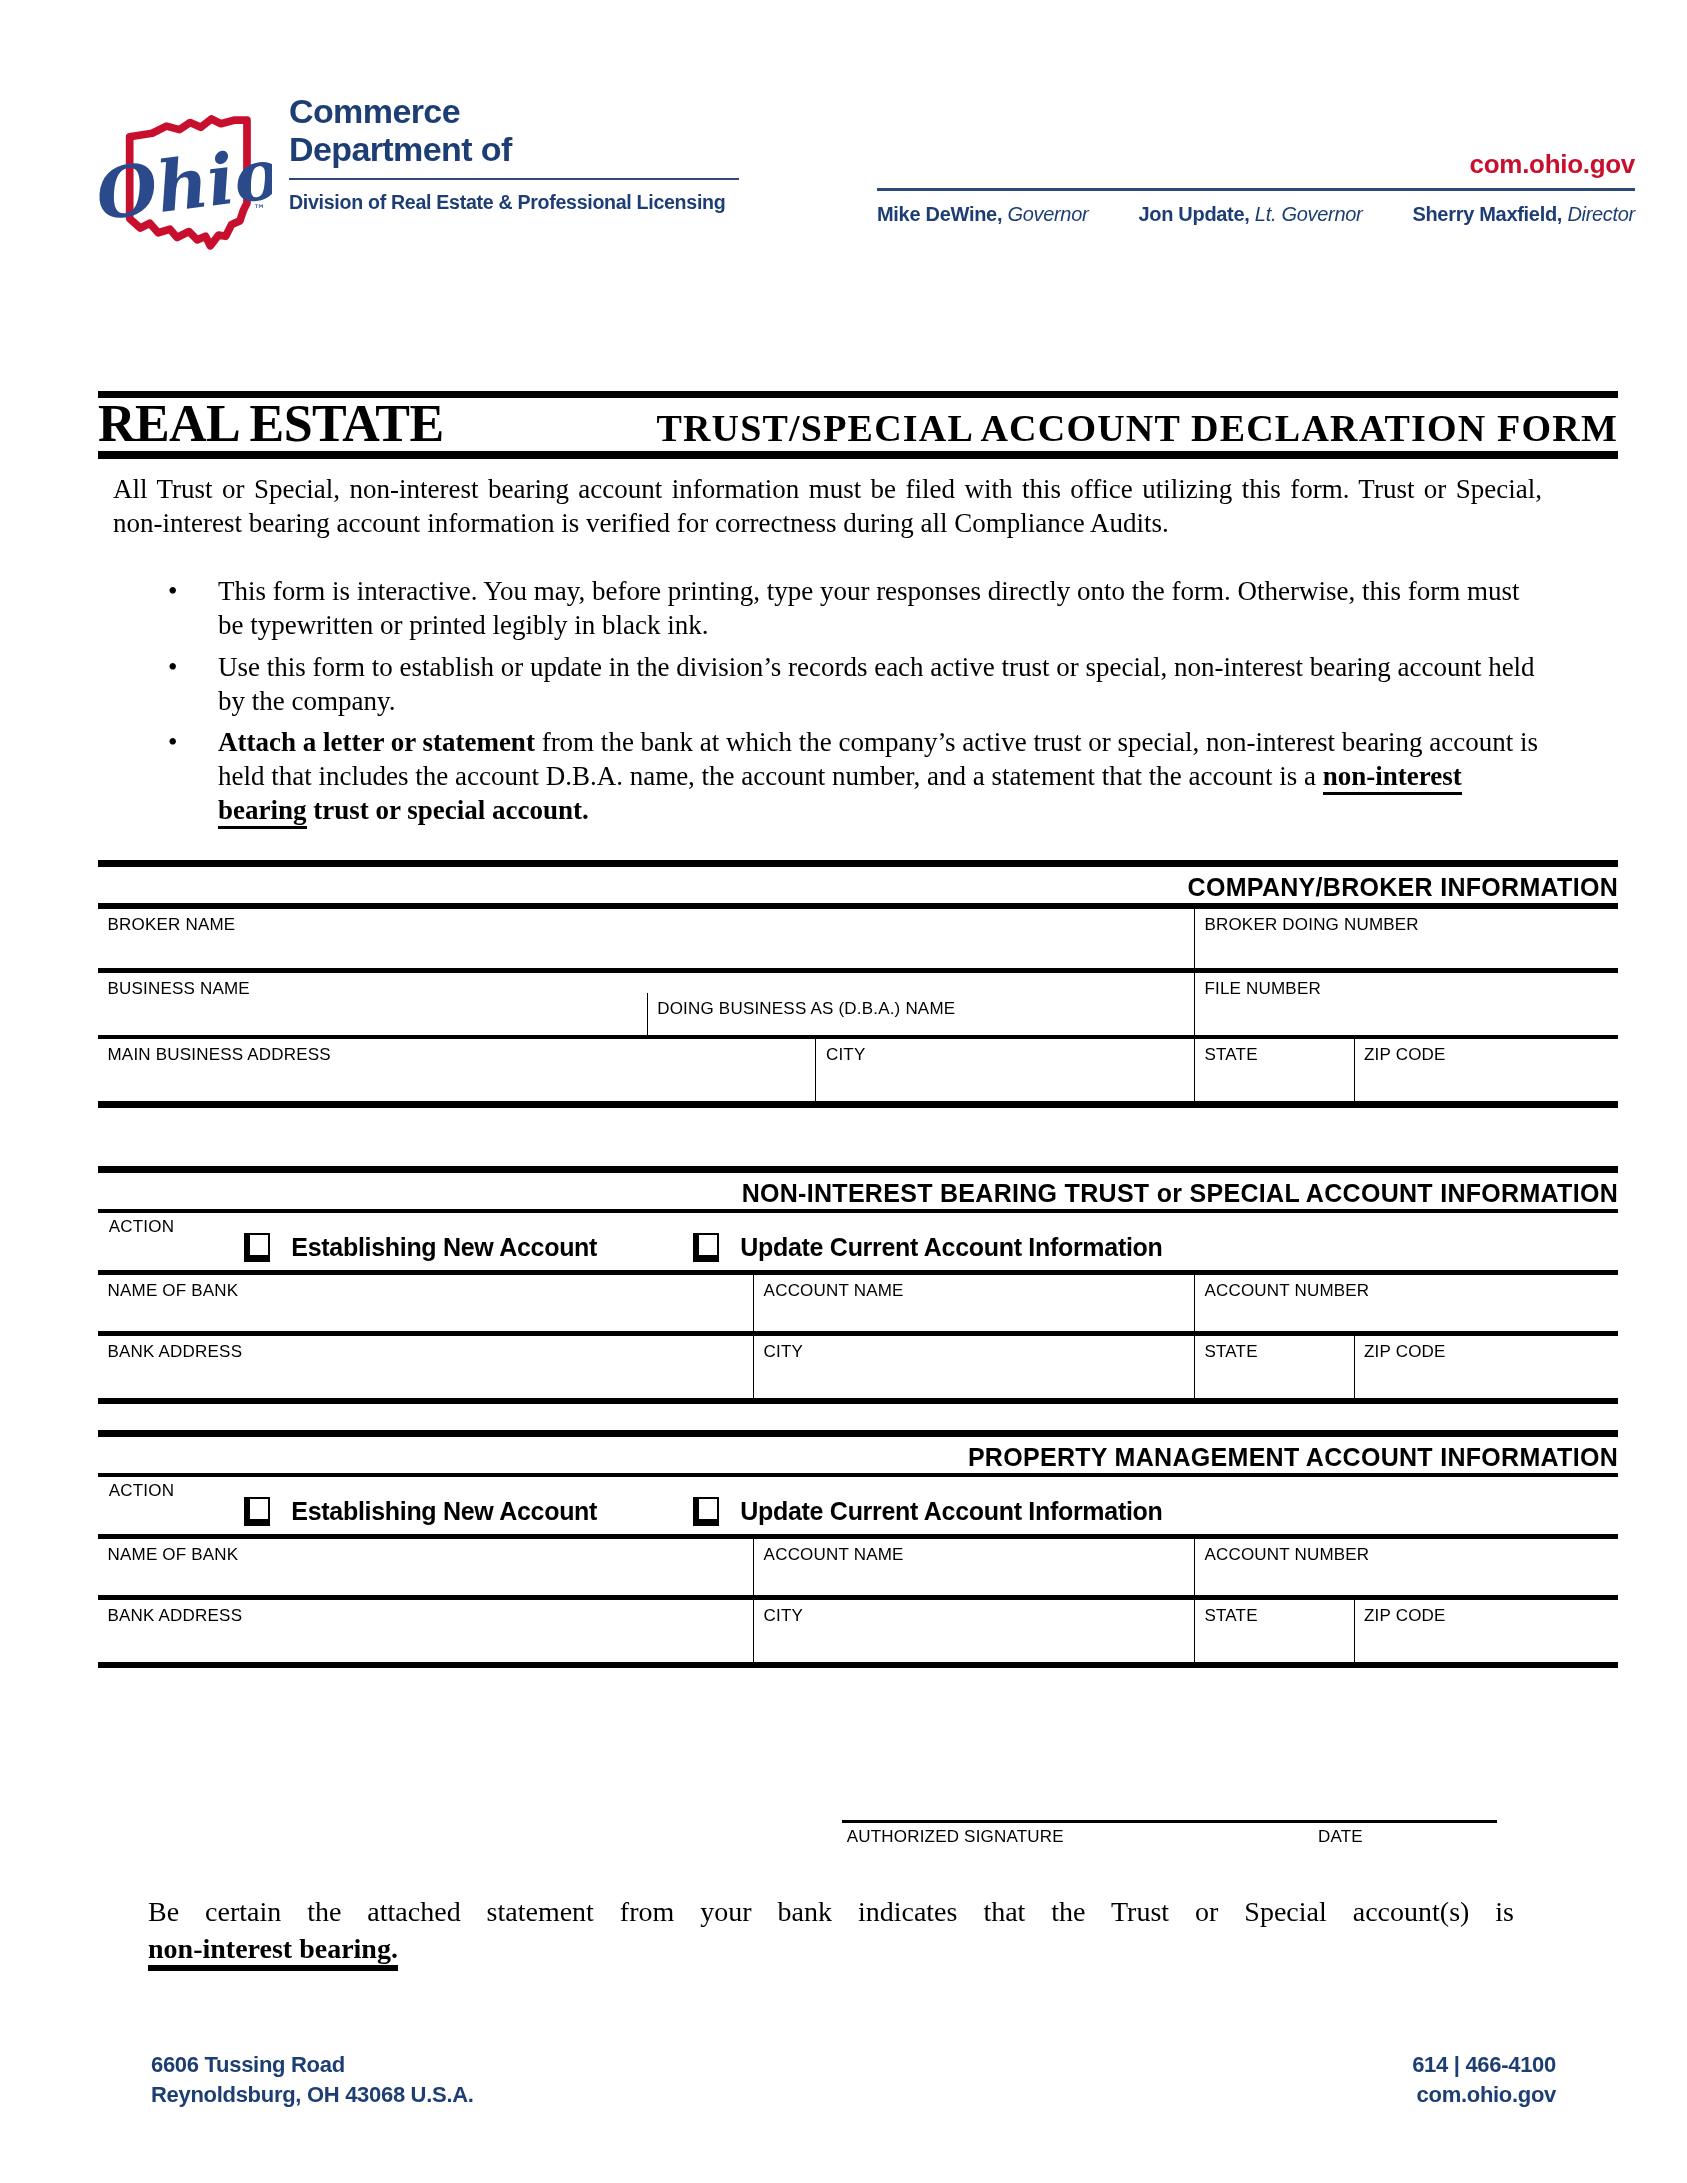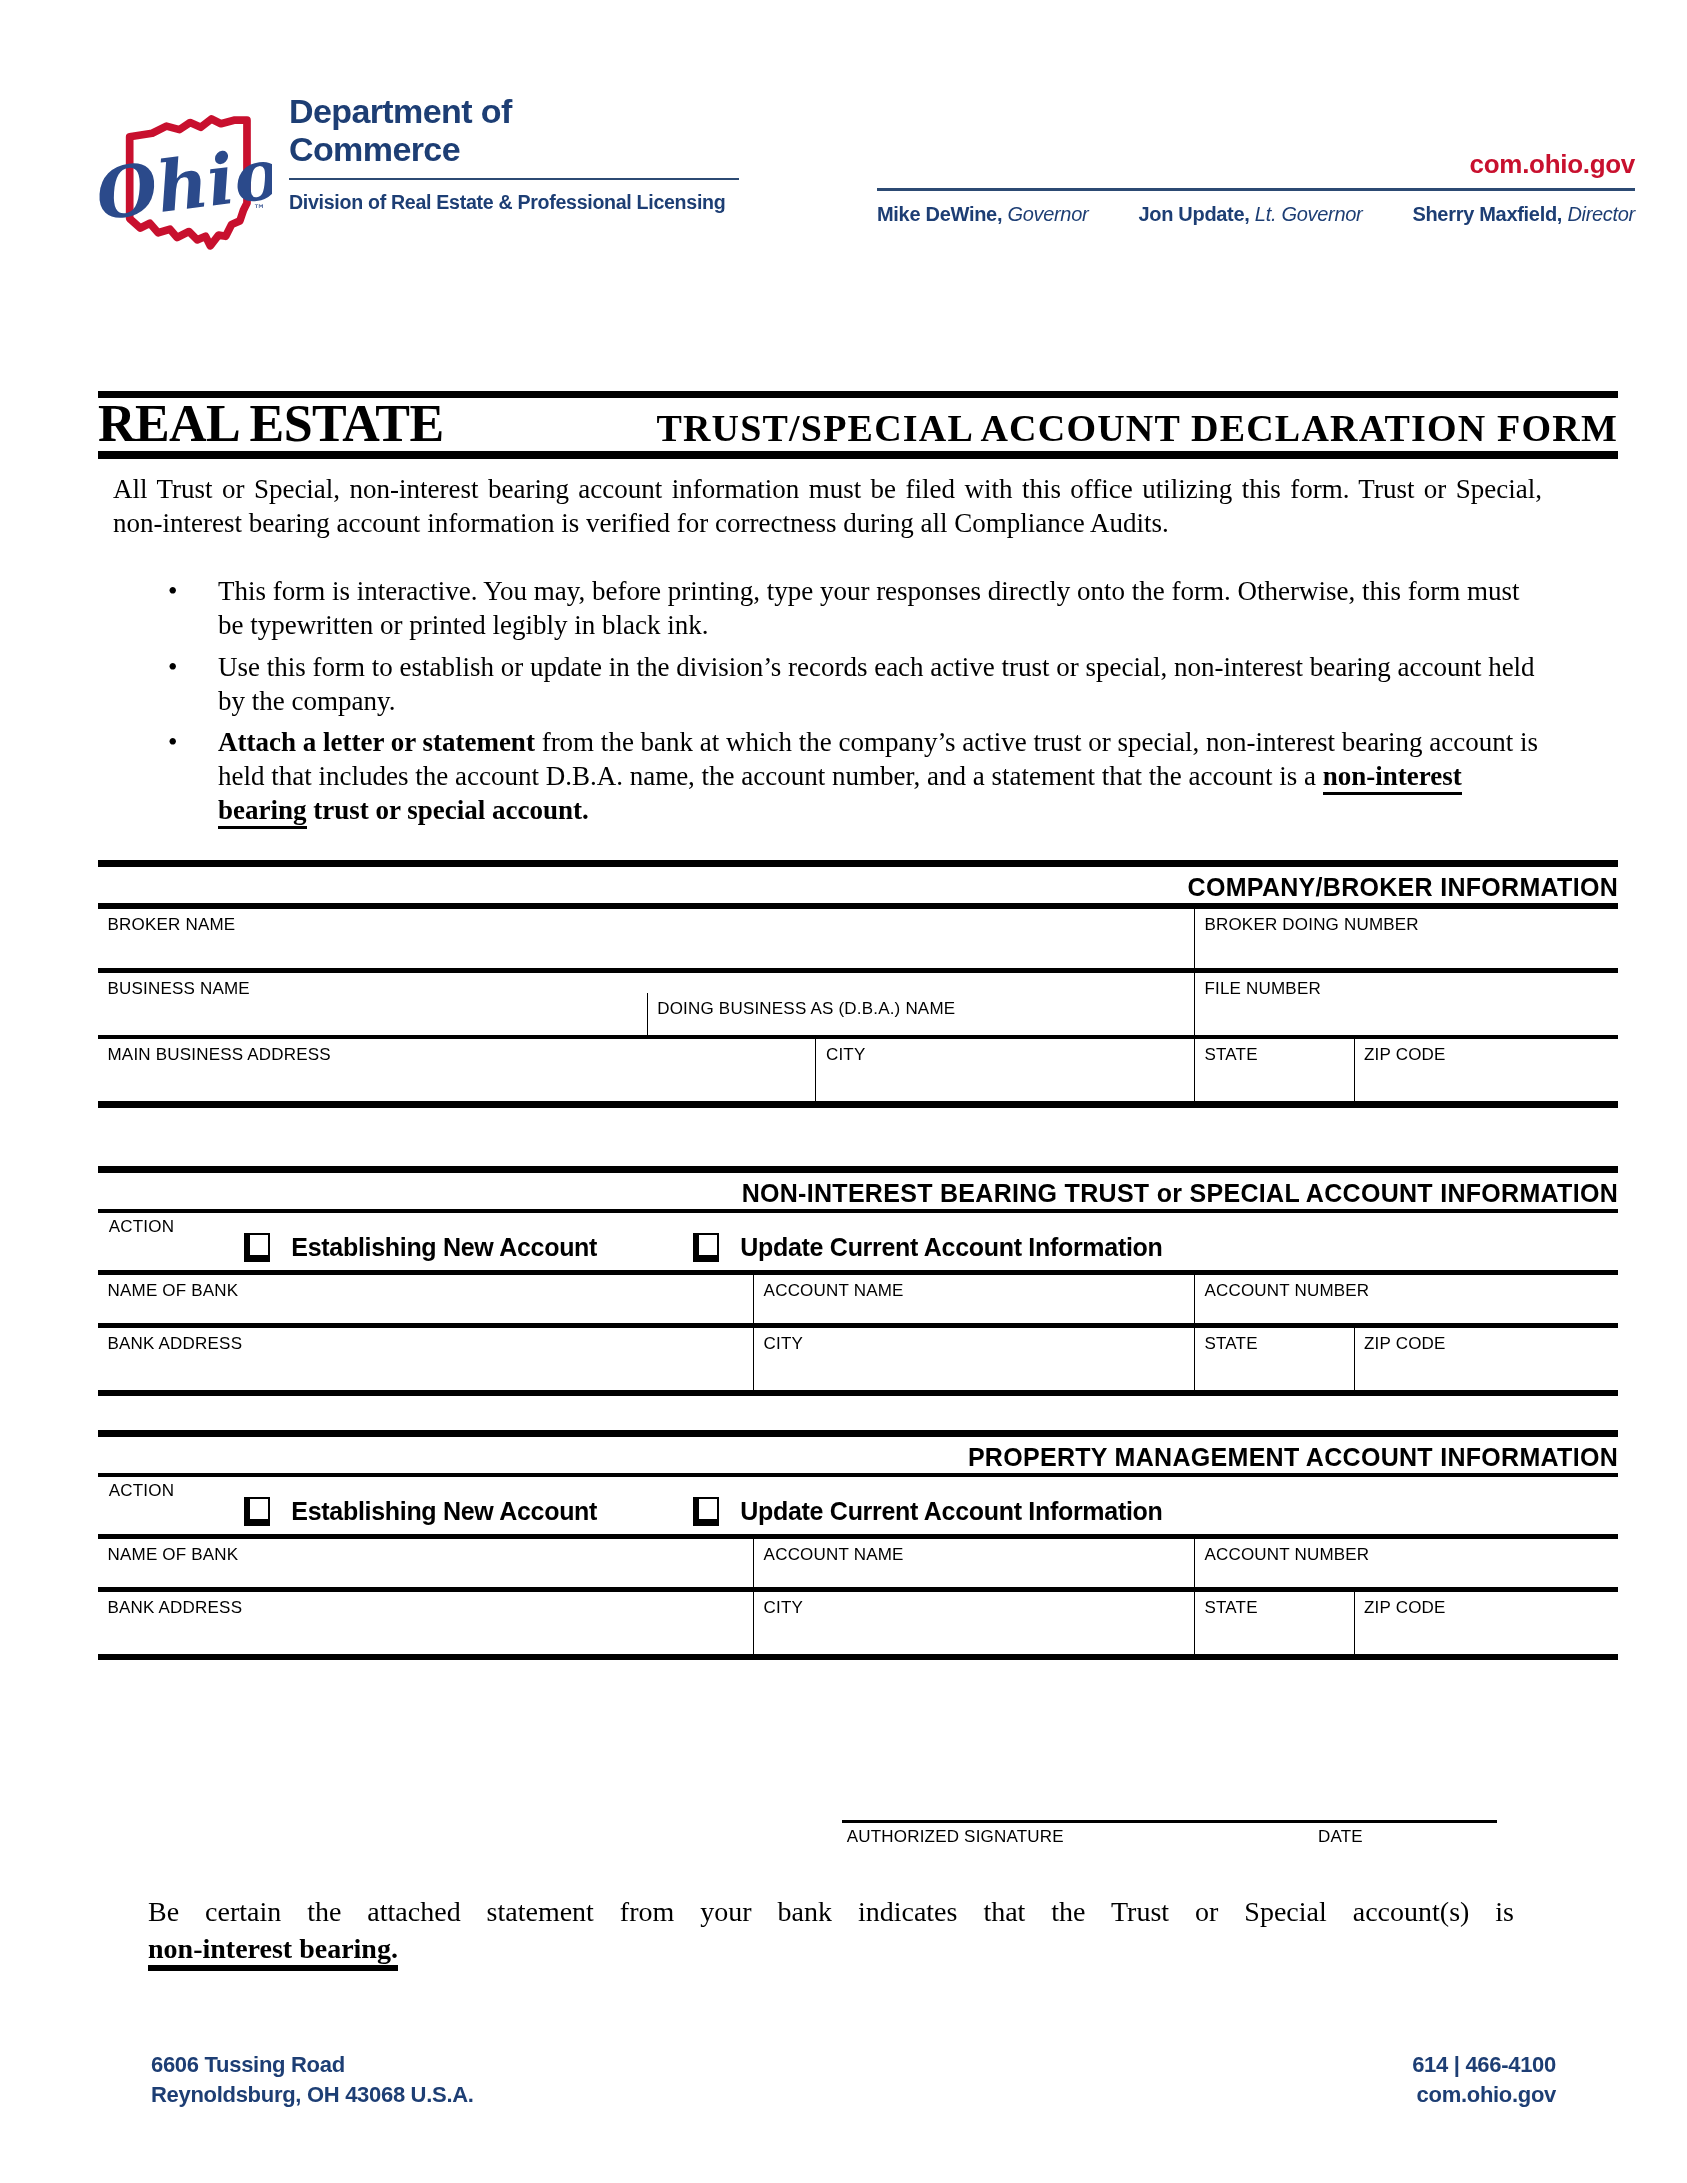--- a/index.html
+++ b/index.html
@@ -37,21 +37,21 @@
   
   .section { position:absolute; left:98px; width:1520px; }
   .hbar  { height:4.7px;  background:#000; }
   .hbar-lg { height:6.5px; background:#000; }
   .band { height:36px; }
   .band-title { text-align:right; font-size:25px; font-weight:700; letter-spacing:0.3px; padding-top:6.5px; }
   .trow { display:flex; }
   .cell { box-sizing:border-box; }
   .cell + .cell { border-left:1.8px solid #000; }
   .lbl { display:block; padding:6px 0 0 9.5px; font-size:17px; letter-spacing:0.2px; }
-  .h100 { height:59px; } .h104 { height:62px; } .h108 { height:48px; }
+  .h100 { height:59px; } .h104 { height:62px; } .h108 { height:56px; }
   .action-area { position:relative; height:57px; }
   .action-label { position:absolute; left:10.7px; top:3.6px; font-size:17px; letter-spacing:0.2px; }
   .cbx-group { position:absolute; top:20px; display:flex; align-items:center;padding-left:36px; }
   .cbx { width:18px; height:20px; background:#fff; border:2.4px solid #000;
          border-left-width:6.5px; border-bottom-width:7.1px; margin-right:21.3px; }
   .cbx-label { font-size:25px; font-weight:700; letter-spacing:-0.3px; white-space:nowrap; }
   
   .sig { position:absolute; left:842px; top:1820px; width:655px; border-top:3.6px solid #000; }
   .sig-labels { position:relative; height:24px; }
   .sig-labels .s1 { position:absolute; left:4.7px;  top:3.6px; font-size:17px; letter-spacing:0.2px; }
@@ -79,22 +79,22 @@
       <path d="M 60 84 L 60 222 L 78 238 L 94 230 L 108 246 L 128 240 L 140 254 L 160 244 L 174 258 L 188 252 L 196 268
                L 210 250 L 222 252 L 232 232 L 246 226 L 252 208 L 258 196 L 258 56 L 236 56 L 214 62 L 198 54 L 180 68
                L 162 60 L 144 72 L 122 66 L 98 78 Z" fill="none" stroke="#c8102e" stroke-width="13" stroke-linejoin="round"></path>
       <text x="4" y="206" font-family="DejaVu Serif, serif" font-style="italic" font-weight="bold" font-size="118" fill="#2b4a8b" transform="rotate(-7 150 170)">Ohio</text>
       <text x="268" y="214" font-family="DejaVu Sans, sans-serif" font-size="22" fill="#2b4a8b">™</text>
     </svg>
   </div>
 
   <div class="dept">
     <div class="dept-name">
+      <div>Commerce</div>
       <div>Department of</div>
-      <div>Commerce</div>
     </div>
     <div class="dept-rule"></div>
     <div class="division">Division of Real Estate &amp; Professional Licensing</div>
   </div>
 
   <div class="site-url">com.ohio.gov</div>
   <div class="hdr-rule-right"></div>
   <div class="officials">
     <span><b>Mike DeWine,</b> <i>Governor</i></span>
     <span><b>Jon Update,</b> <i>Lt. Governor</i></span>

